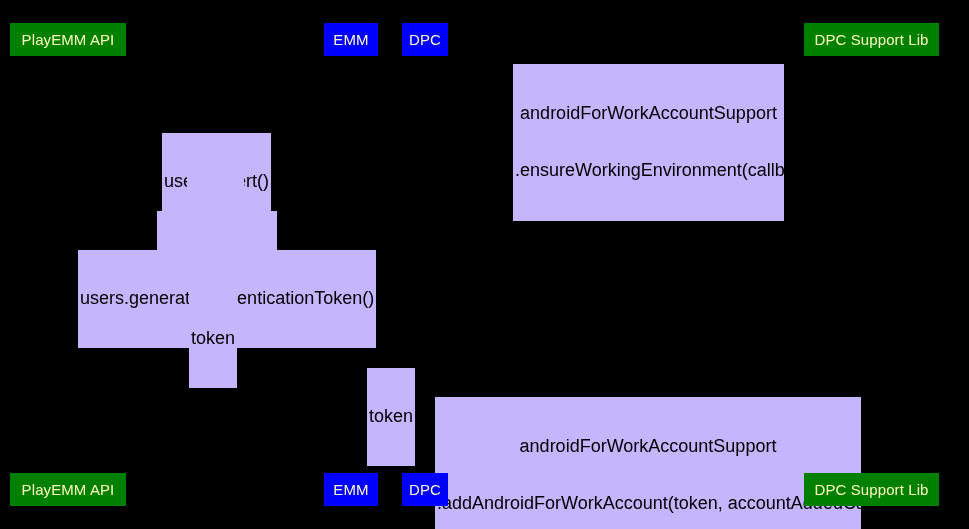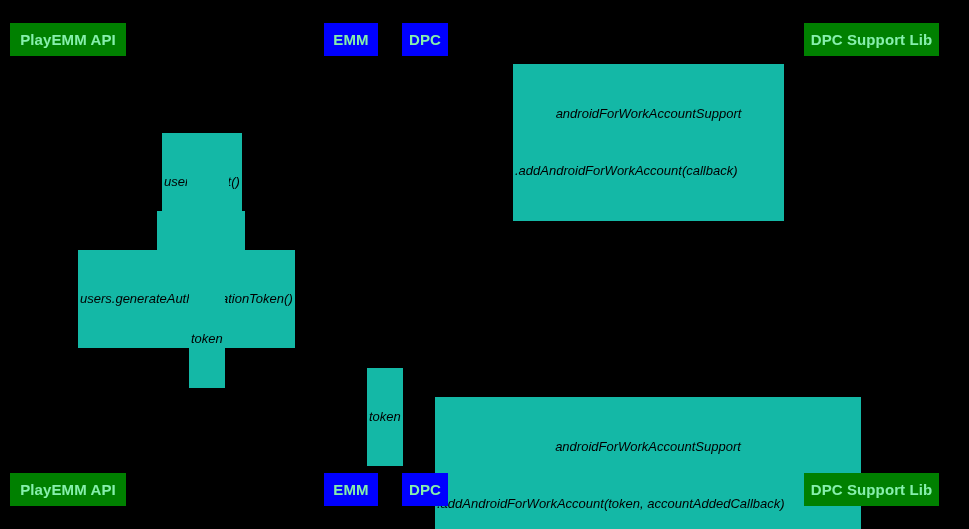--- a/index.html
+++ b/index.html
@@ -14,40 +14,38 @@
     height: 529px;
     background: #000000;
     overflow: hidden;
     font-family: "Liberation Sans", sans-serif;
   }
   .participant {
     position: absolute;
     display: flex;
     align-items: center;
     justify-content: center;
-    color: #86efac;
+    color: #fef9c3;
     font-size: 15px;
     line-height: 1;
     letter-spacing: 0.1px;
     white-space: nowrap;
     box-sizing: border-box;
-    font-weight: bold;
   }
   .participant.green { background: #008000; }
   .participant.blue  { background: #0000ff; }
 
   .msg {
     position: absolute;
-    background: #14b8a6;
+    background: #c4b5fd;
     color: #000000;
-    font-size: 13px;
+    font-size: 18px;
     line-height: 19px;
     white-space: pre;
     box-sizing: border-box;
-    font-style: italic;
   }
   .msg.single {
     padding: 1px 2px 2px 2px;
     text-align: left;
   }
   .msg.multi {
     padding: 2px 2px 3px 2px;
     text-align: center;
   }
   .msg .l1 { display: block; }
@@ -70,21 +68,21 @@
   <div class="participant blue" style="left:402px; top:23px; width:46px; height:33px;">
     <span>DPC</span>
   </div>
 
   <div class="participant green" style="left:804px; top:23px; width:135px; height:33px;">
     <span>DPC Support Lib</span>
   </div>
 
   <div class="msg multi" style="left:513px; top:64px; width:271px;">
     <span class="l1">androidForWorkAccountSupport</span>
-    <span class="l2">.addAndroidForWorkAccount(callback)</span>
+    <span class="l2">.ensureWorkingEnvironment(callback)</span>
   </div>
 
   <div class="msg single" style="left:162px; top:133px;">
     <span class="l1">users.insert()</span>
   </div>
 
   <div class="msg single" style="left:187px; top:172px;">
     <span class="l1">userID</span>
   </div>
 

